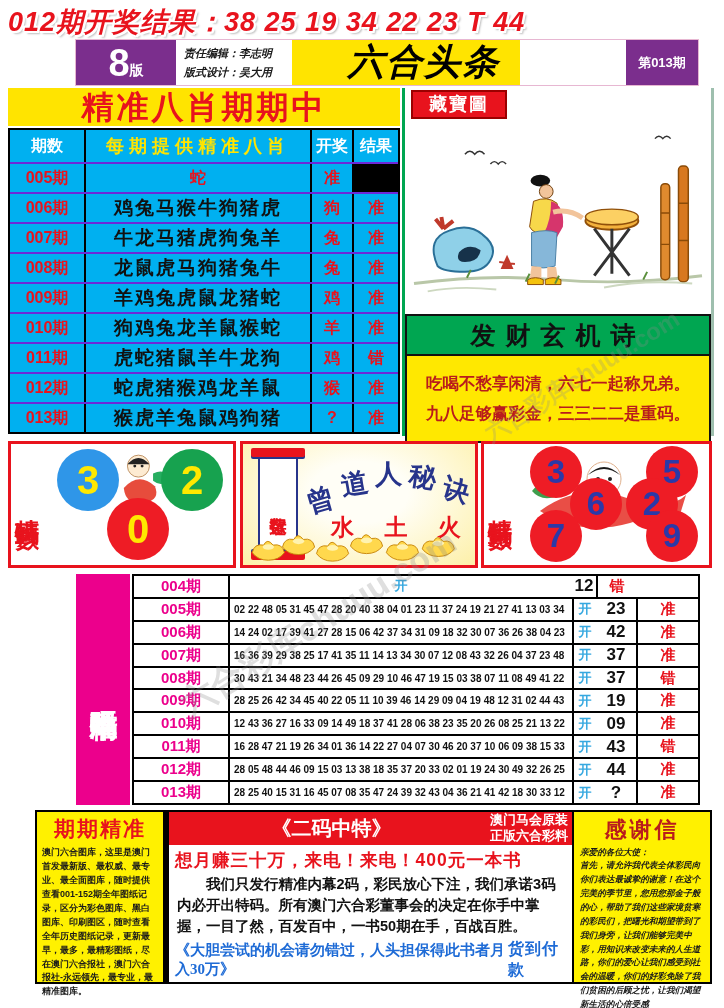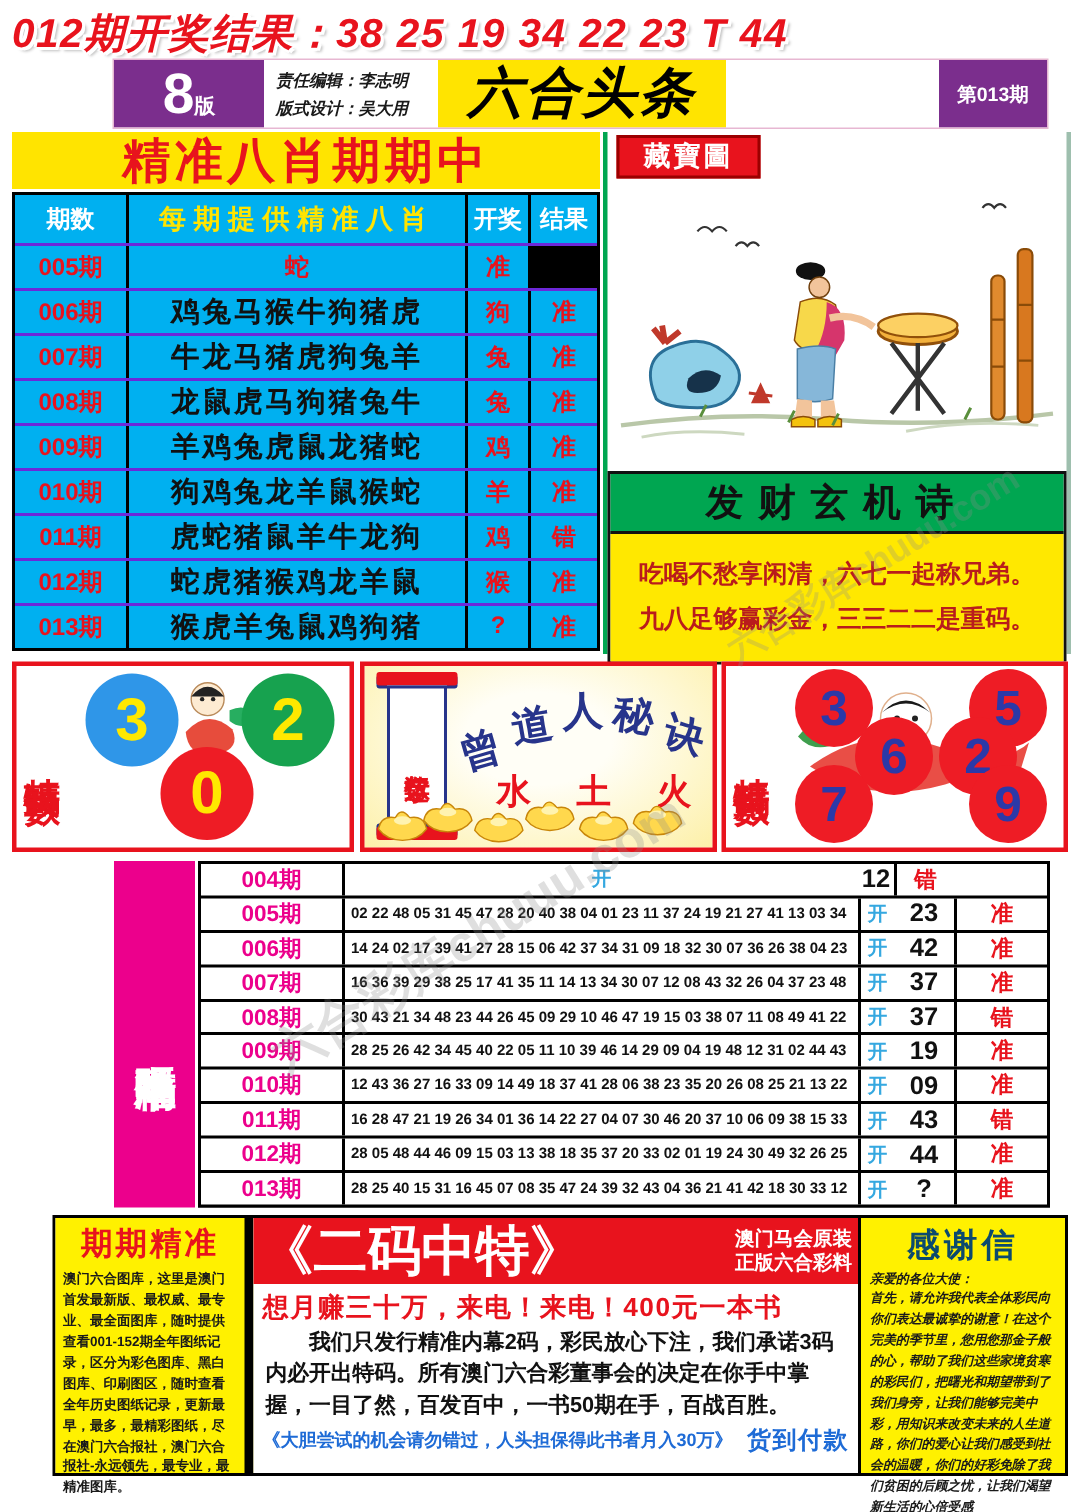--- a/index.html
+++ b/index.html
@@ -12,21 +12,21 @@
     text-shadow:-2px 0 #fff,2px 0 #fff,0 -2px #fff,0 2px #fff,2px 2px #fff,-2px -2px #fff,3px 3px 2px rgba(0,0,0,.25);}
 
   
   .masthead{position:absolute;left:76px;top:40px;width:622px;height:45px;display:flex;align-items:stretch;outline:1px solid #e7b7d2;}
   .mast-page{width:100px;background:#7b2e8d;color:#fff;display:flex;align-items:center;justify-content:center;}
   .mast-page-num{font-size:38px;font-weight:700;line-height:1;}
   .mast-page-suffix{font-size:14px;font-weight:700;margin-top:16px;}
   .mast-credits{width:116px;background:#fff;color:#1a1a1a;font-size:11px;font-weight:700;font-style:italic;
     display:flex;flex-direction:column;justify-content:center;gap:4px;padding-left:8px;box-sizing:border-box;}
   .mast-title{width:192px;background:#ffe400;color:#000;font-weight:900;font-size:36px;font-style:italic;
-    display:flex;align-items:center;justify-content:center;letter-spacing:2px;}
+    display:flex;align-items:center;justify-content:center;letter-spacing:2px;padding-left:36px;}
   .mast-gap{flex:1;background:#fff;}
   .mast-issue{width:72px;background:#7b2e8d;color:#fff;font-size:13px;font-weight:700;display:flex;align-items:center;justify-content:center;}
 
   
   .left-col{position:absolute;left:8px;top:88px;width:392px;}
   .xiao-title{height:38px;background:#ffe400;color:#e8131d;font-size:32px;font-weight:900;text-align:center;line-height:38px;letter-spacing:3px;}
   .xiao-table{margin-top:2px;border:2px solid #000;background:#6d28d9;display:grid;grid-template-rows:32px repeat(9,28px);gap:2px;}
   .xrow{display:grid;grid-template-columns:74px 1fr 40px 44px;gap:2px;background:#000;}
   .xcell{background:#00b0f0;display:flex;align-items:center;justify-content:center;font-weight:900;}
   .xh{color:#fff;font-size:16px;}
@@ -94,29 +94,29 @@
   .w-val{color:#111;font-weight:700;font-size:17px;}
   .w-res{color:#e8131d;font-weight:900;font-size:15px;border-left:2px solid #000;}
 
   
   .bottom-band{position:absolute;left:35px;top:810px;width:677px;height:174px;display:flex;border:2px solid #000;box-sizing:border-box;}
   .bb-left{width:132px;background:#fff100;border-right:6px solid #000000;padding:3px 5px;box-sizing:border-box;}
   .bb-left-title{color:#e8131d;font-weight:900;font-size:21px;text-align:center;letter-spacing:2px;}
   .bb-left-body{color:#1a1a1a;font-weight:700;font-size:9px;line-height:1.55;margin-top:3px;}
   .bb-center{flex:1;background:#fff;border-right:2px solid #000;display:flex;flex-direction:column;}
   .bb-banner{background:#e8131d;color:#fff;display:flex;align-items:center;height:44px;padding:0 4px;}
-  .bb-banner-title{font-weight:900;font-size:36px;white-space:nowrap;flex:1;}
+  .bb-banner-title{font-weight:900;font-size:20px;white-space:nowrap;flex:1;text-align:center;}
   .bb-banner-sub{font-size:13px;font-weight:700;line-height:1.25;}
   .bb-subtitle{color:#e8131d;font-weight:900;font-size:17.5px;padding:3px 6px 0;letter-spacing:1px;white-space:nowrap;}
   .bb-body{color:#111;font-weight:700;font-size:14.5px;line-height:1.45;padding:2px 8px 0;text-indent:2em;}
   .bb-foot{display:flex;align-items:center;justify-content:space-between;padding:2px 6px;margin-top:auto;margin-bottom:10px;}
-  .bb-footnote{color:#1e6bd6;font-weight:900;font-size:12px;}
+  .bb-footnote{color:#1e6bd6;font-weight:900;font-size:15px;font-family:Liberation Serif, serif;}
   .bb-cod{color:#1e6bd6;font-weight:900;font-size:16px;letter-spacing:1px;}
   .bb-right{width:136px;background:#fff100;padding:3px 6px;box-sizing:border-box;}
-  .bb-right-title{color:#0c4a6e;font-weight:900;font-size:22px;text-align:center;letter-spacing:3px;}
+  .bb-right-title{color:#b91c1c;font-weight:900;font-size:22px;text-align:center;letter-spacing:3px;}
   .bb-right-lead{color:#1a1a1a;font-weight:700;font-style:italic;font-size:8.6px;margin-top:2px;}
   .bb-right-body{color:#1a1a1a;font-weight:700;font-style:italic;font-size:8.6px;line-height:1.62;}
 
   
   .wm{position:absolute;color:rgba(140,140,140,.28);font-weight:700;transform:rotate(-32deg);pointer-events:none;z-index:5;}
   .wm1{left:470px;top:360px;font-size:24px;}
   .wm2{left:160px;top:600px;font-size:34px;}
 </style>
 </head>
 <body>

